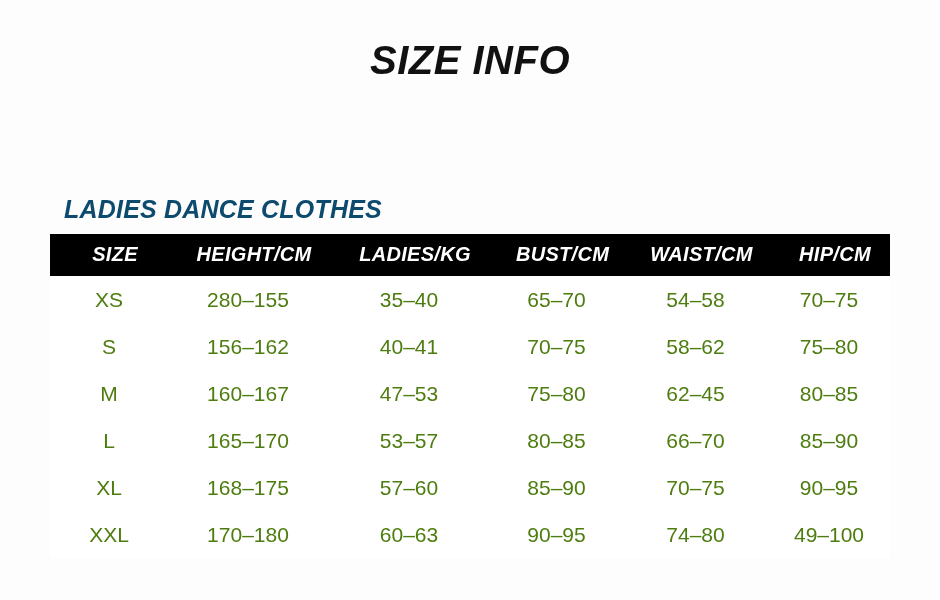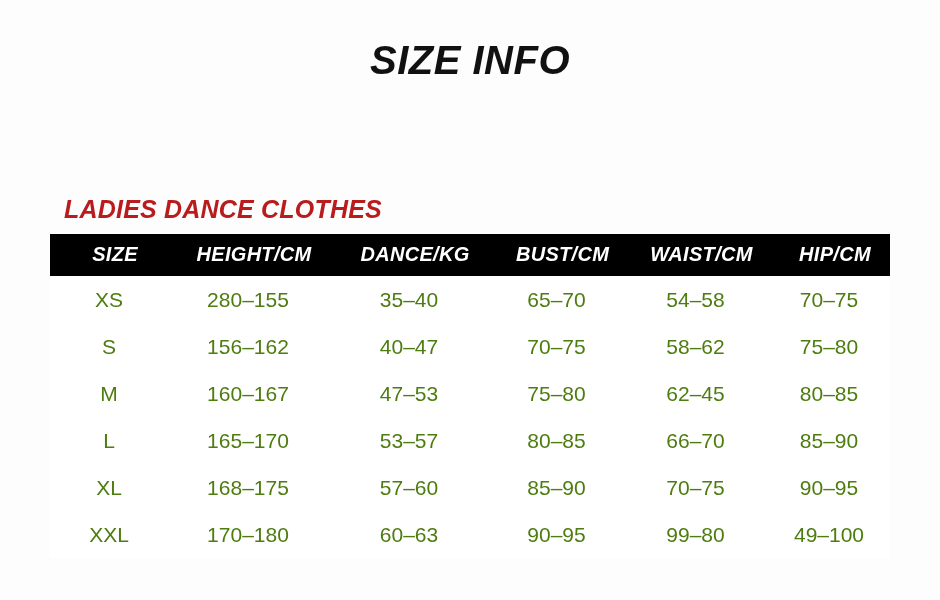--- a/index.html
+++ b/index.html
@@ -28,21 +28,21 @@
     font-weight: 700;
     font-size: 40px;
     letter-spacing: 0.5px;
     padding-top: 38px;
     color: #111111;
   }
   .section-title {
     font-style: italic;
     font-weight: 700;
     font-size: 25px;
-    color: #b91c1c;
+    color: #0c4a6e;
     margin: 112px 0 10px 64px;
     letter-spacing: 0.2px;
   }
   .table-wrap {
     margin: 0 auto;
     width: 840px;
   }
   table.size-table {
     border-collapse: collapse;
     width: 840px;
@@ -89,39 +89,39 @@
           <col class="c1">
           <col class="c2">
           <col class="c3">
           <col class="c4">
           <col class="c5">
       </colgroup>
       <thead>
         <tr>
           <th>SIZE</th>
           <th>HEIGHT/CM</th>
-          <th>DANCE/KG</th>
+          <th>LADIES/KG</th>
           <th>BUST/CM</th>
           <th>WAIST/CM</th>
           <th>HIP/CM</th>
         </tr>
       </thead>
       <tbody>
         <tr>
           <td>XS</td>
           <td>280–155</td>
           <td>35–40</td>
           <td>65–70</td>
           <td>54–58</td>
           <td>70–75</td>
         </tr>
         <tr>
           <td>S</td>
           <td>156–162</td>
-          <td>40–47</td>
+          <td>40–41</td>
           <td>70–75</td>
           <td>58–62</td>
           <td>75–80</td>
         </tr>
         <tr>
           <td>M</td>
           <td>160–167</td>
           <td>47–53</td>
           <td>75–80</td>
           <td>62–45</td>
@@ -141,20 +141,20 @@
           <td>57–60</td>
           <td>85–90</td>
           <td>70–75</td>
           <td>90–95</td>
         </tr>
         <tr>
           <td>XXL</td>
           <td>170–180</td>
           <td>60–63</td>
           <td>90–95</td>
-          <td>99–80</td>
+          <td>74–80</td>
           <td>49–100</td>
         </tr>
       </tbody>
     </table>
   </div>
 
 </div>
 
 </body></html>

